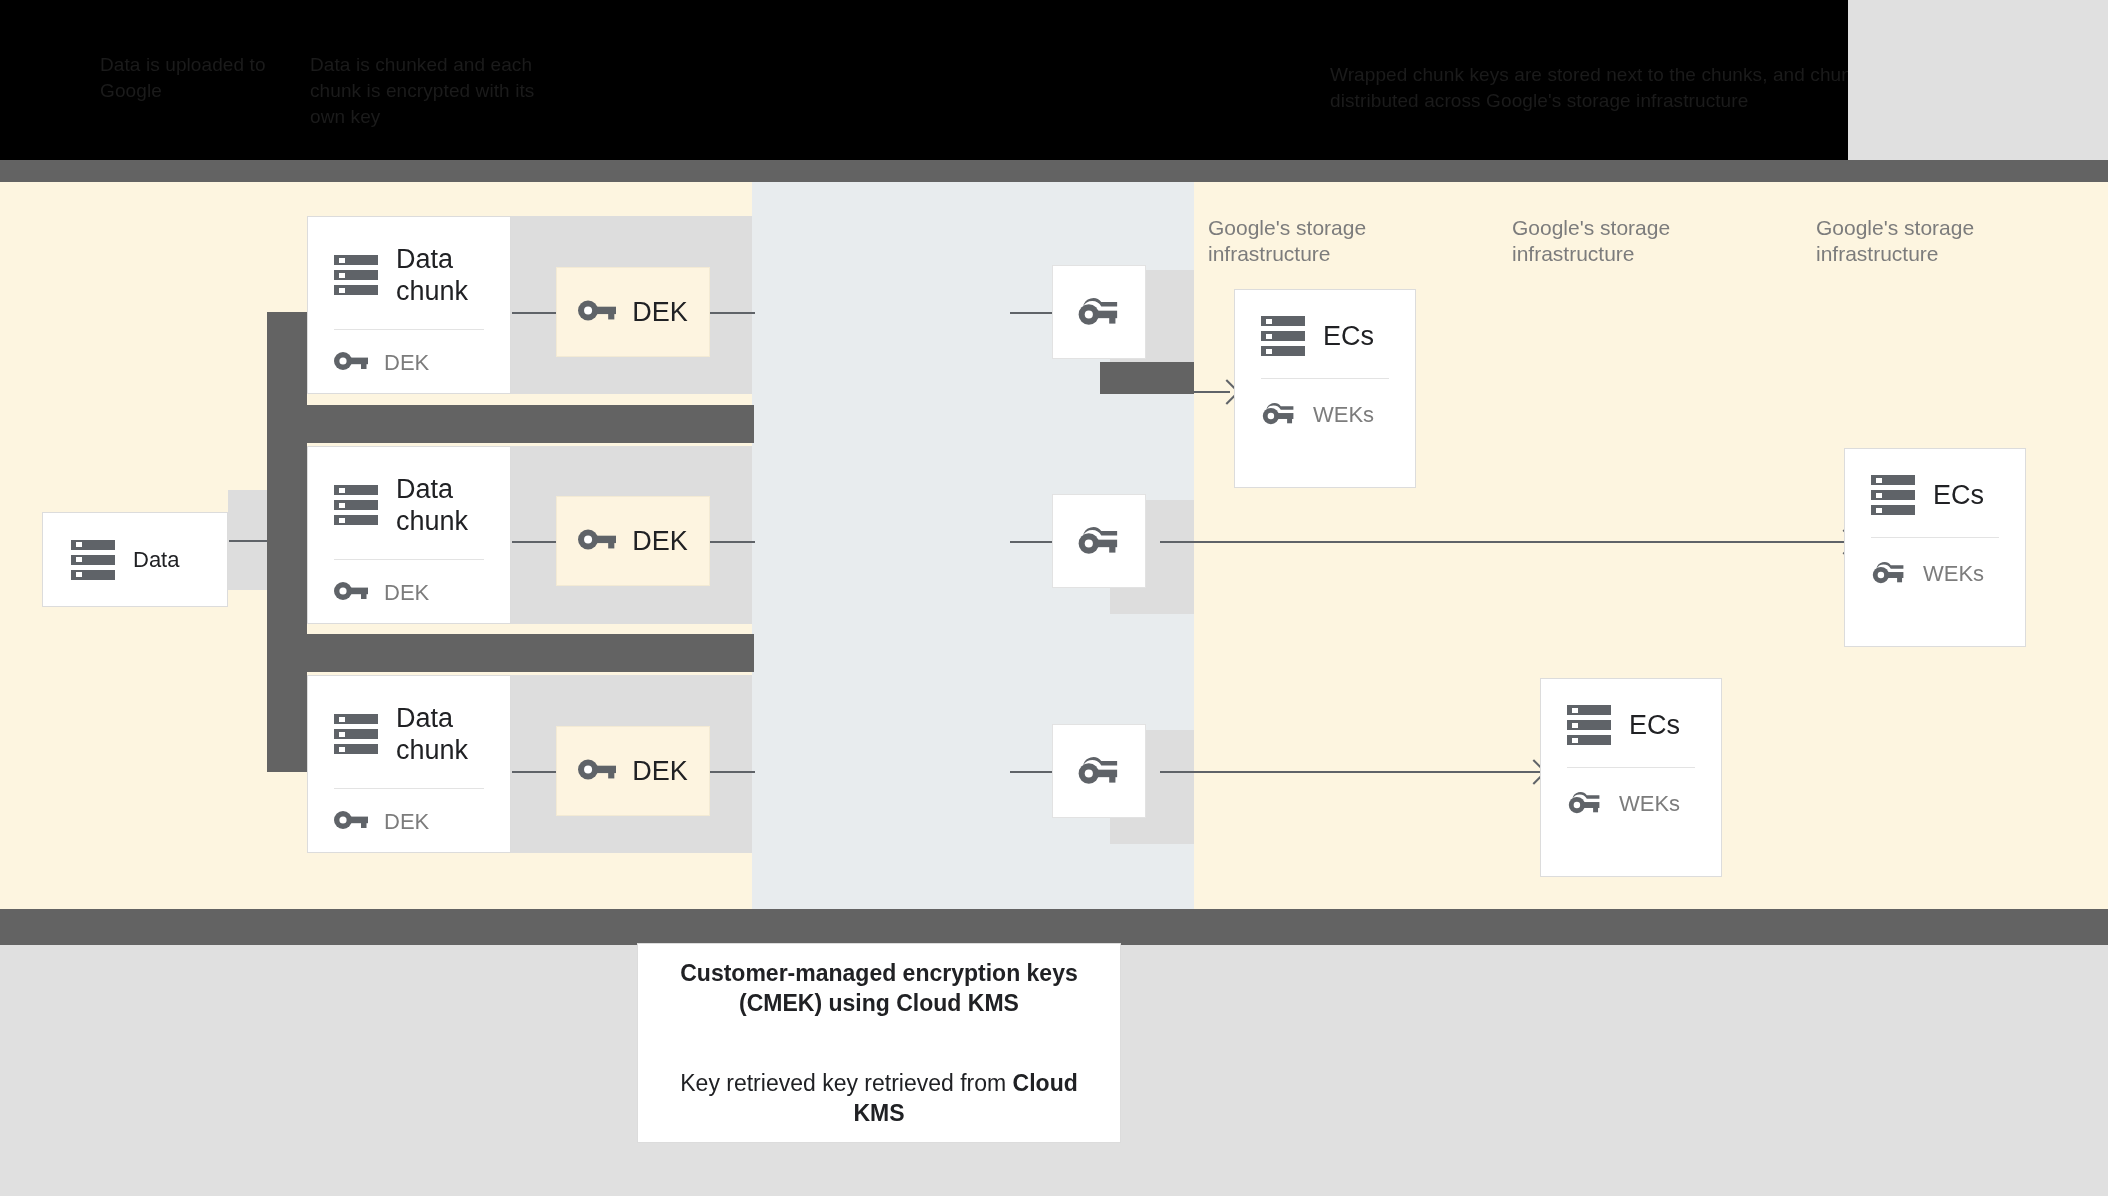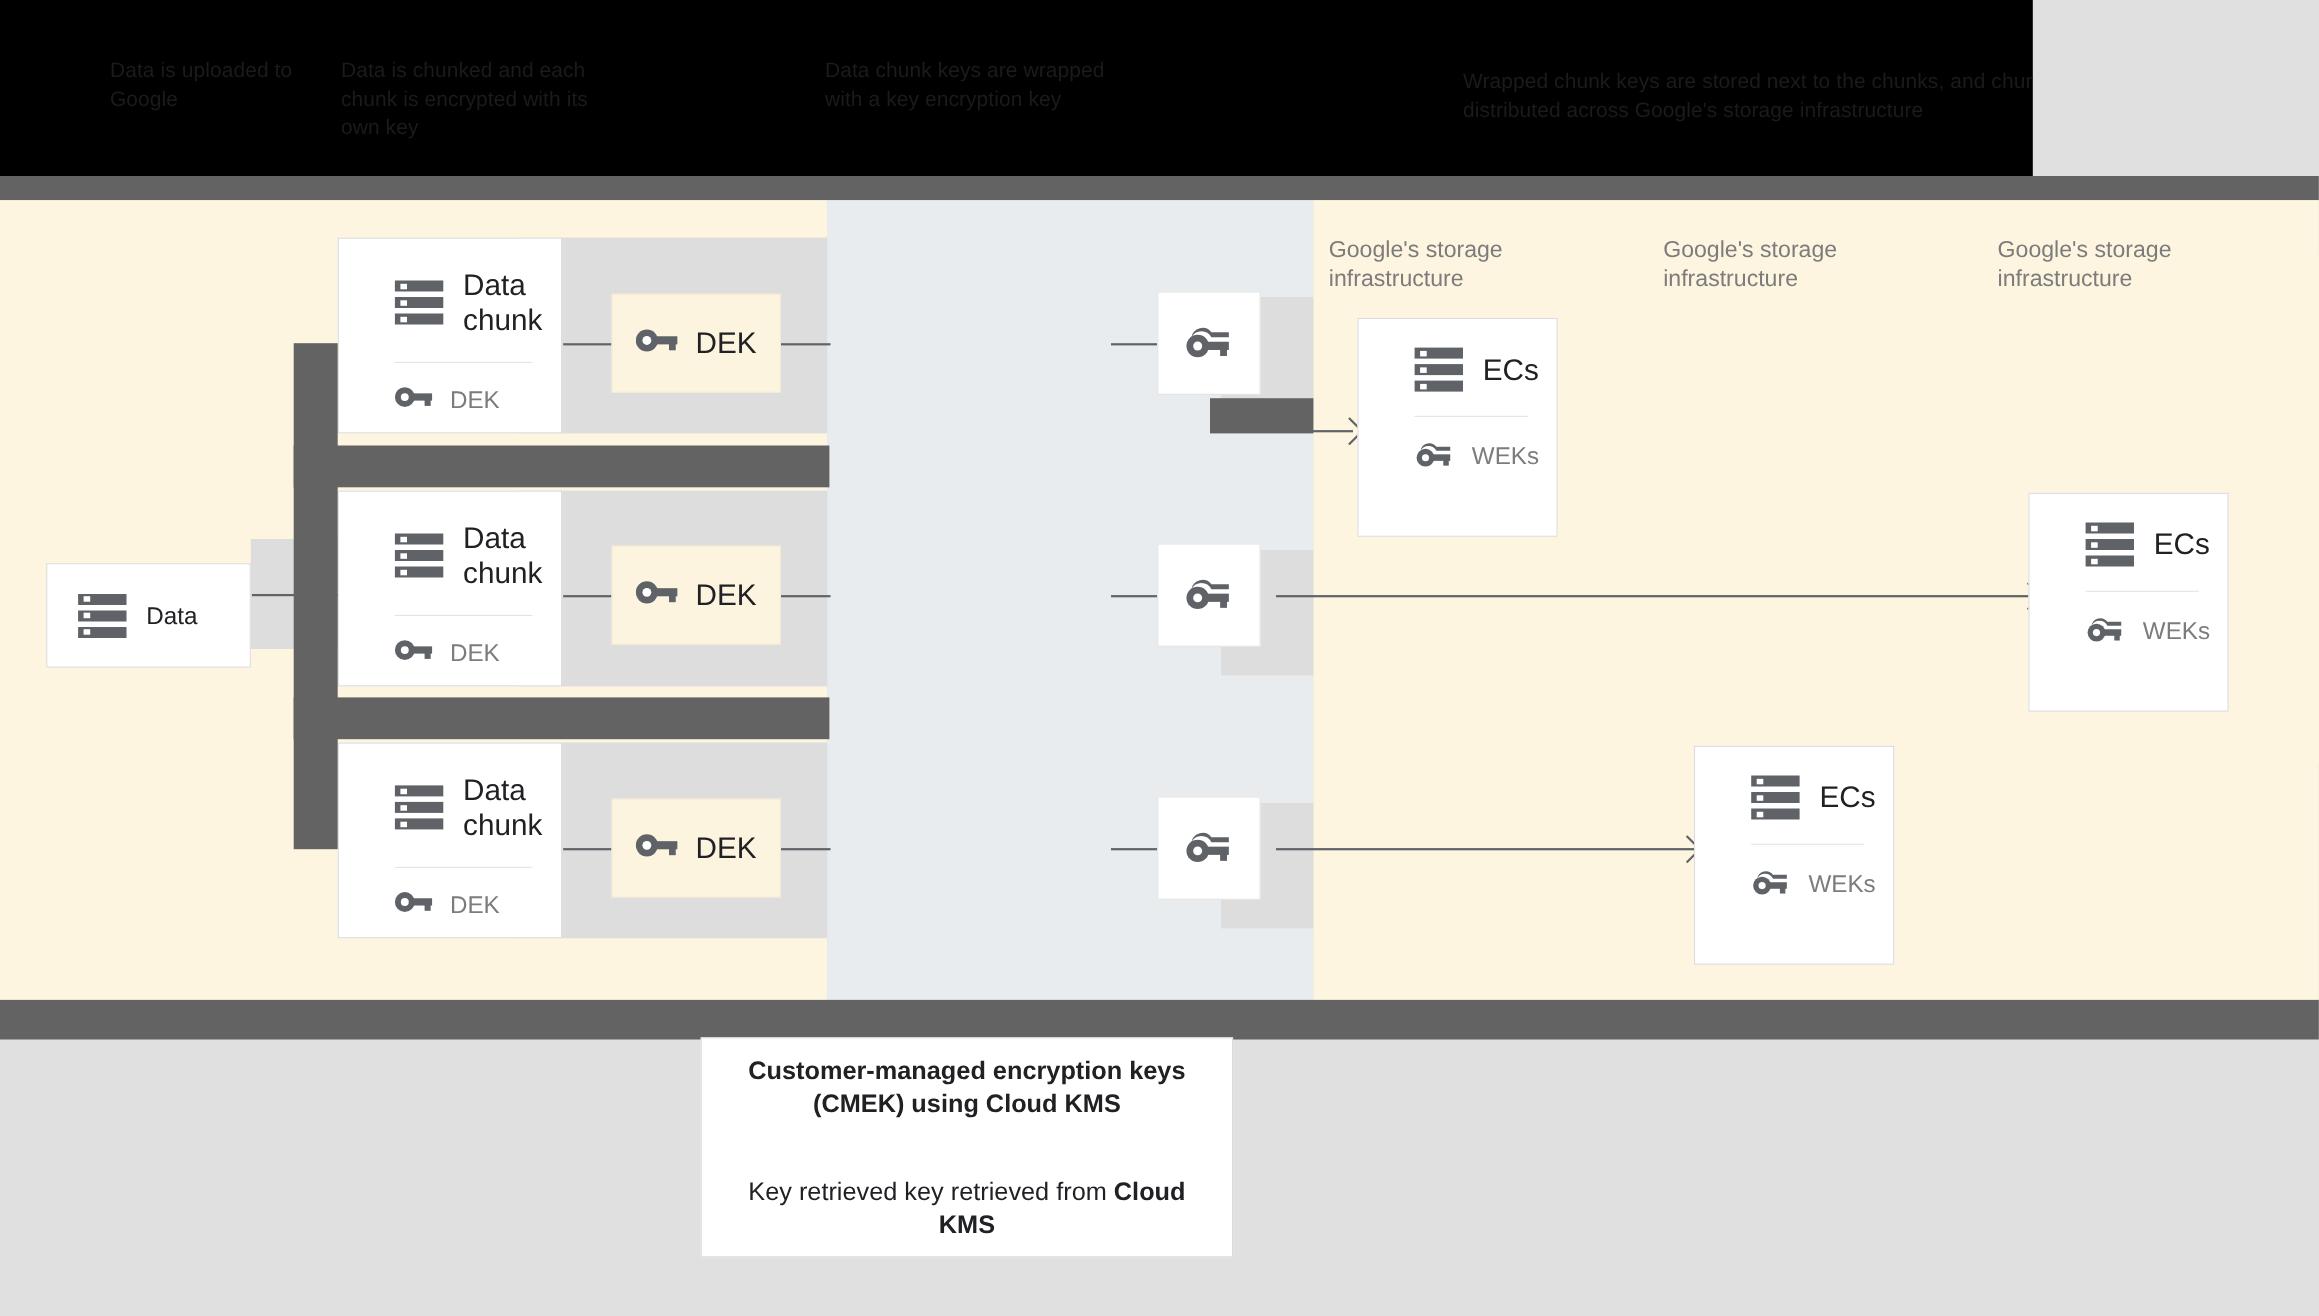--- a/index.html
+++ b/index.html
@@ -75,21 +75,20 @@
     transform:rotate(45deg);
   }
   #arrow-ecs-1{left:1218px;top:383px;}
   #arrow-ecs-2{left:1835px;top:533px;}
   #arrow-ecs-3{left:1525px;top:763px;}
 
   
   .card{
     position:absolute;background:#fff;border:1px solid #dcdcdc;
     box-sizing:border-box;
-    padding-left:25px;
   }
   .card-top{
     display:flex;align-items:center;gap:18px;
     padding:26px 26px 0 26px;
   }
   .card-title{
     font-size:27px;color:#202124;line-height:32px;
   }
   .card-divider{
     height:1px;background:#e3e3e3;margin:22px 26px 0 26px;
@@ -168,21 +167,20 @@
   .icon-key{flex:0 0 auto;}
 </style>
 </head>
 <body>
 
 <div class="stage">
 
   <div id="header-band">
     <div class="hdr-col" id="hdr-col-1">Data is uploaded to Google</div>
     <div class="hdr-col" id="hdr-col-2">Data is chunked and each chunk is encrypted with its own key</div>
-    <div class="hdr-col" id="hdr-col-3">Data chunk keys are wrapped with a key encryption key</div>
     <div class="hdr-col" id="hdr-col-4">Wrapped chunk keys are stored next to the chunks, and chunks are distributed across Google's storage infrastructure</div>
   </div>
   <div id="header-rule"></div>
 
   <div id="band-yellow-left"></div>
   <div id="band-blue"></div>
   <div id="band-yellow-right"></div>
 
   <div class="grey-block" id="grey-data"></div>
   <div class="grey-block" id="grey-row-1"></div>

